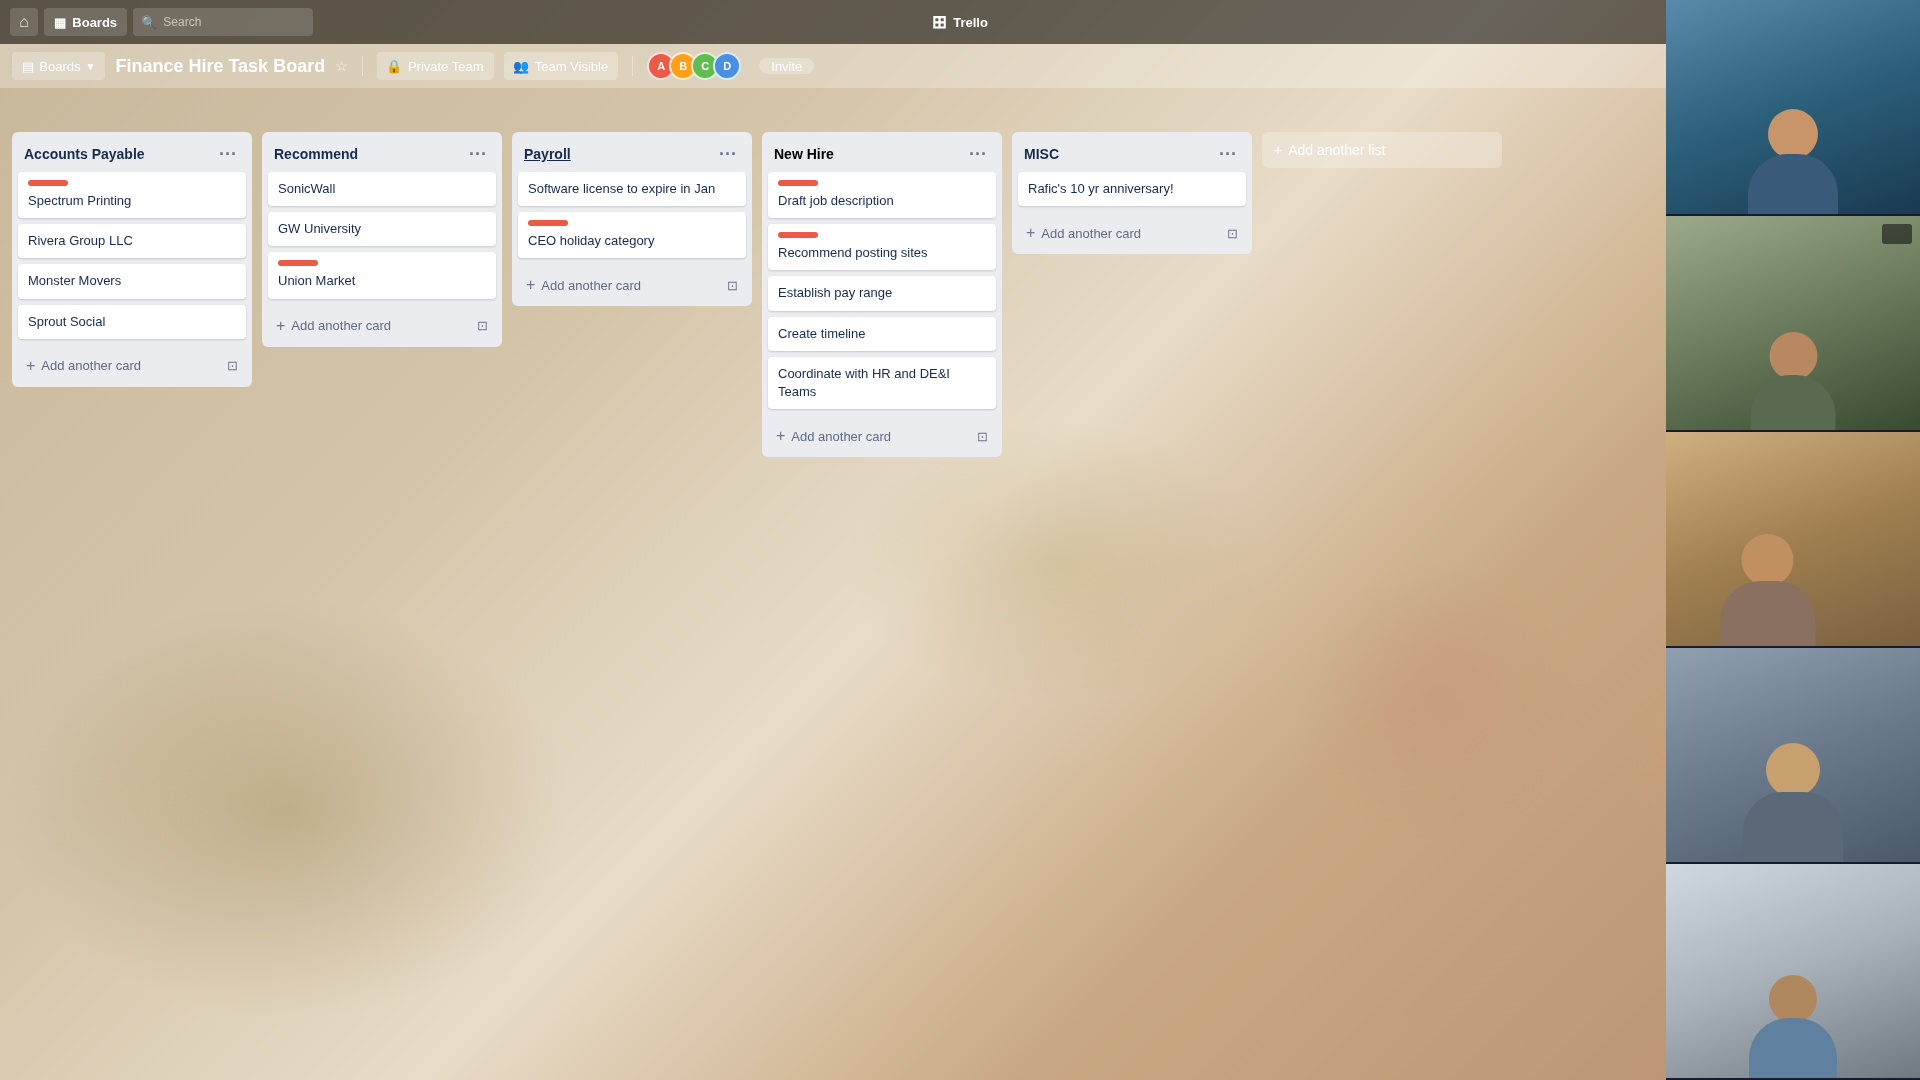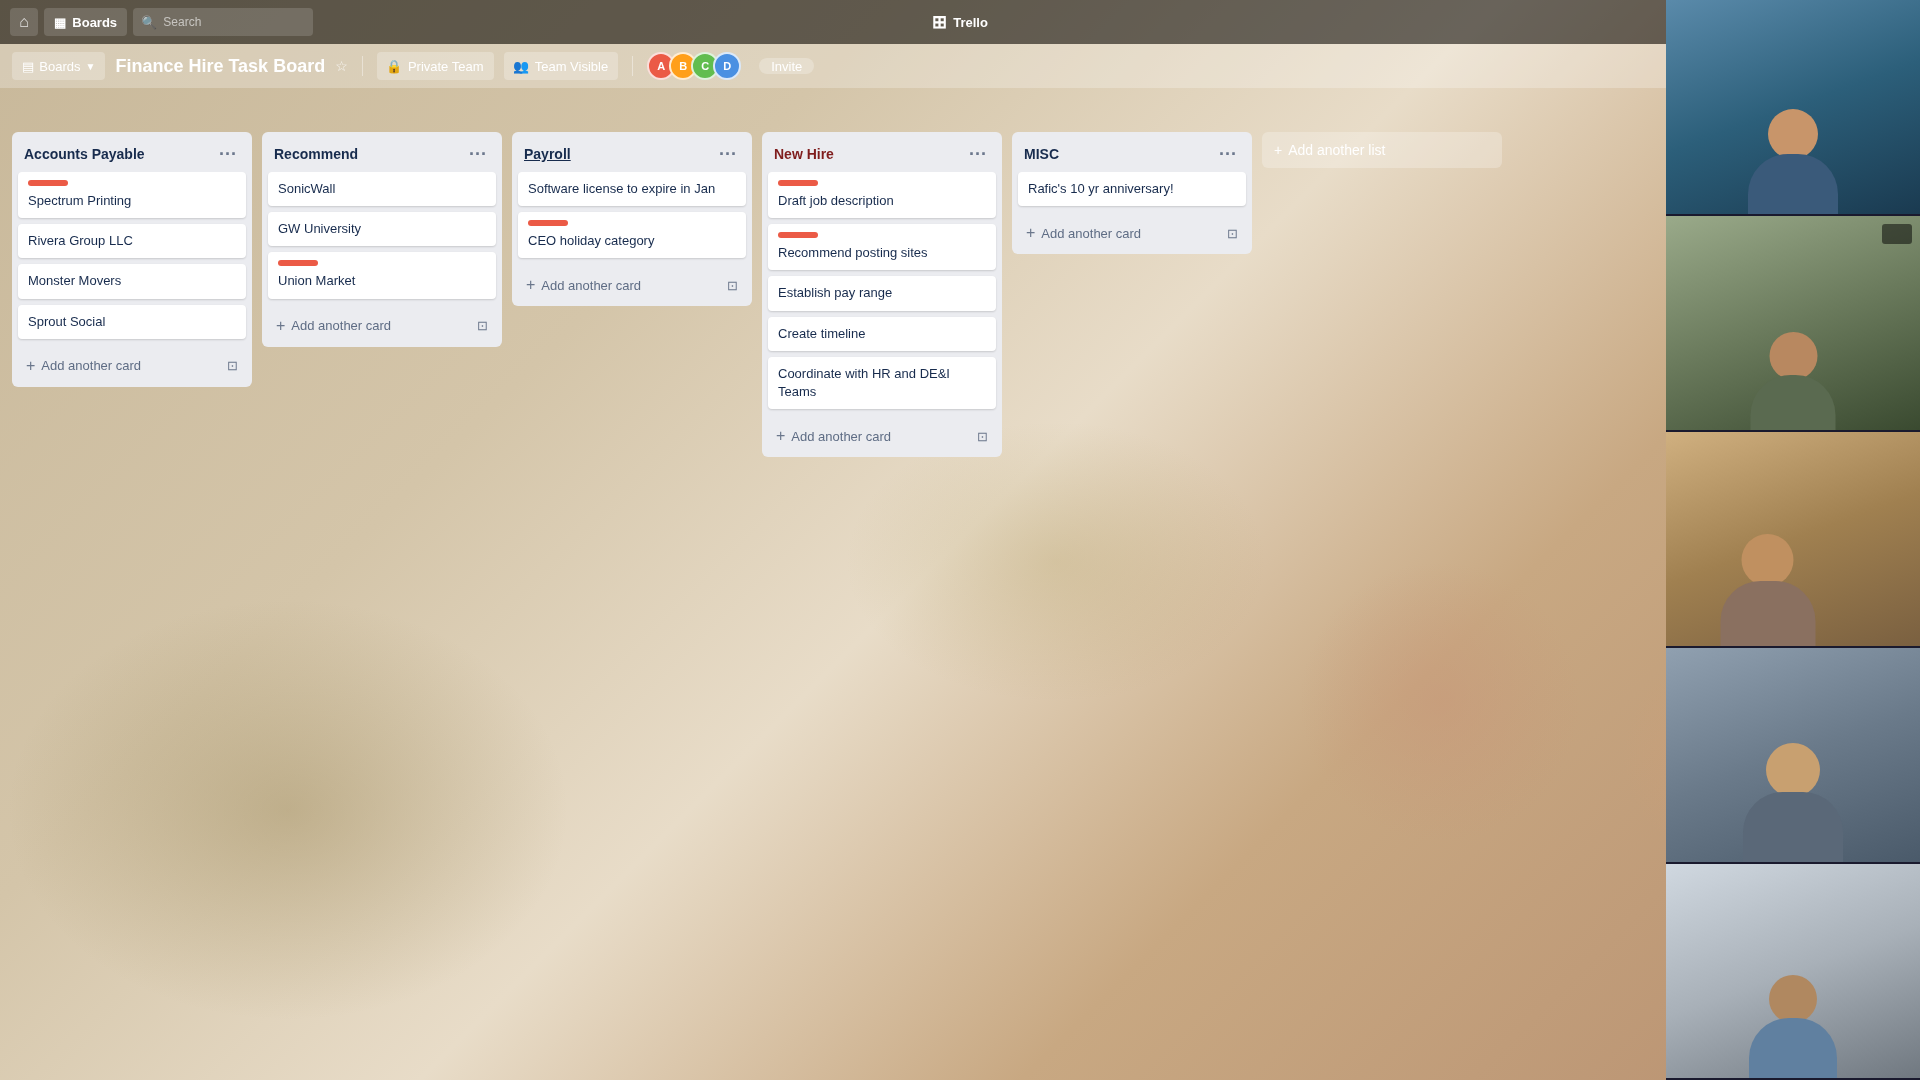--- a/index.html
+++ b/index.html
@@ -228,21 +228,21 @@
       <div class="list-footer">
     <div class="add-card-btn">
       <span class="add-card-icon">+</span>
       <span>Add another card</span>
       <span class="card-archive-icon">⊡</span>
     </div>
   </div>
     </div>
     <div class="list-col">
       <div class="list-header">
-    <span style="font-size:14px;font-weight:700;color:#7f1d1d;">New Hire</span>
+    <span style="font-size:14px;font-weight:700;color:#000000;">New Hire</span>
     <div class="list-menu-btn">···</div>
   </div>
       <div class="list-cards">
         <div class="card"><div class="card-label"></div><span>Draft job description</span></div>
         <div class="card"><div class="card-label"></div><span>Recommend posting sites</span></div>
         <div class="card"><span>Establish pay range</span></div>
         <div class="card"><span>Create timeline</span></div>
         <div class="card"><span>Coordinate with HR and DE&amp;I Teams</span></div>
       </div>
       <div class="list-footer">

